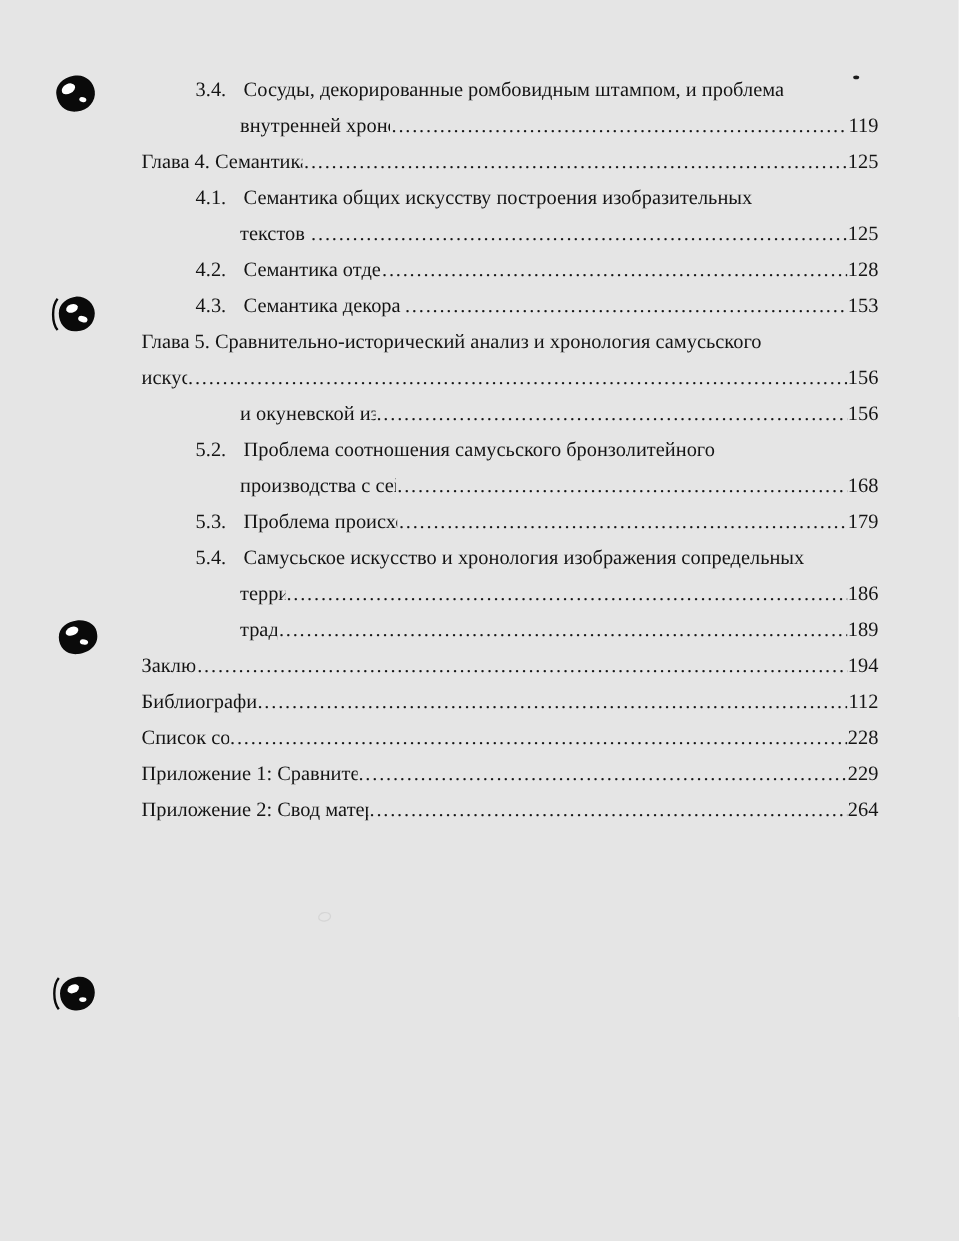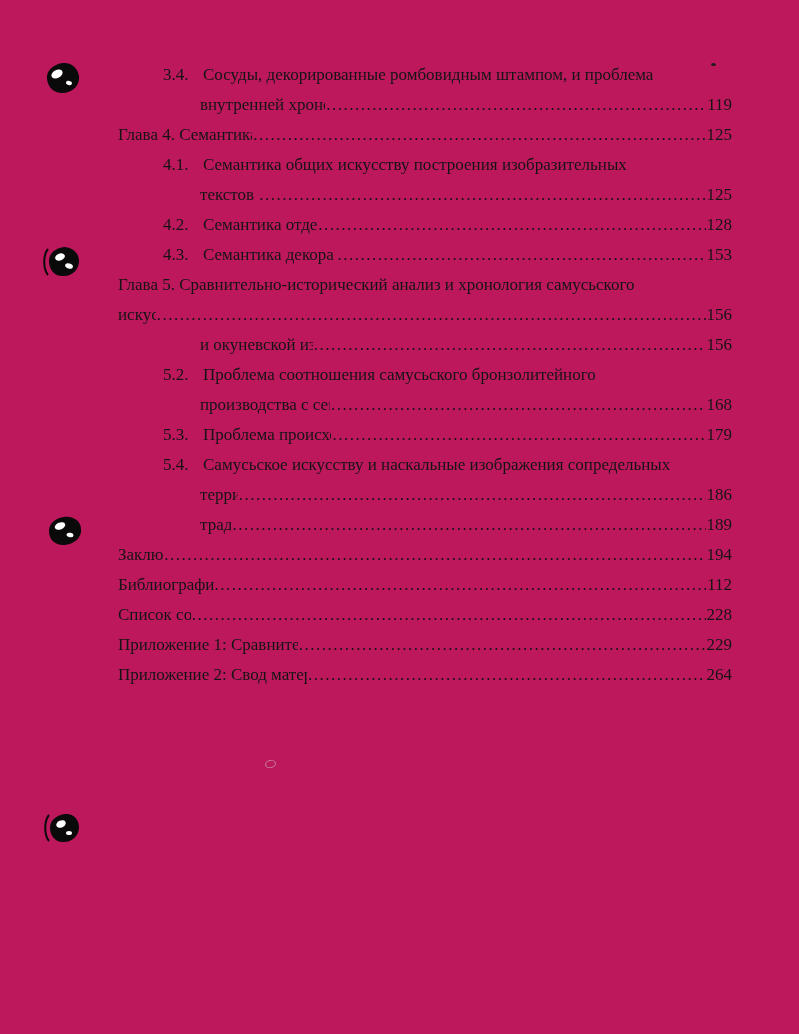--- a/index.html
+++ b/index.html
@@ -5,21 +5,21 @@
   html, body {
     margin: 0;
     padding: 0;
     background: #ffffff;
     font-family: "Liberation Serif", "DejaVu Serif", serif;
   }
   .page {
     position: relative;
     width: 799px;
     height: 1034px;
-    background: #be185d;
+    background: #e5e5e5;
     overflow: hidden;
     color: #141414;
   }
   .toc {
     position: absolute;
     left: 118px;
     top: 60px;
     width: 614px;
   }
   .toc-line {
@@ -135,21 +135,21 @@
         <span class="page-num">168</span>
       </div>
       <div class="toc-line indent-1">
         <span class="num">5.3.</span>
         <span class="text">Проблема происхождения самусьского искусства</span>
         <span class="leader">....................................................................................................................................................................................</span>
         <span class="page-num">179</span>
       </div>
       <div class="toc-line indent-1">
         <span class="num">5.4.</span>
-        <span class="text">Самусьское искусству и наскальные изображения сопредельных</span>
+        <span class="text">Самусьское искусство и хронология изображения сопредельных</span>
       </div>
       <div class="toc-line indent-2">
         <span class="text">территорий</span>
         <span class="leader">....................................................................................................................................................................................</span>
         <span class="page-num">186</span>
       </div>
       <div class="toc-line indent-2">
         <span class="text">традиции</span>
         <span class="leader">....................................................................................................................................................................................</span>
         <span class="page-num">189</span>

